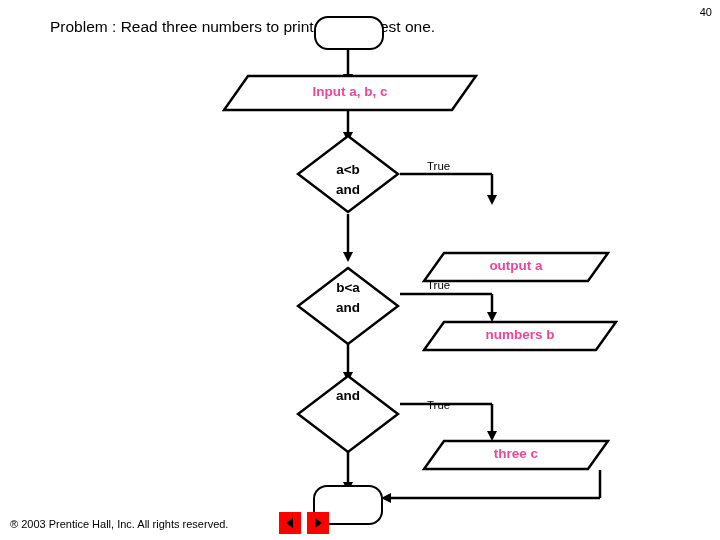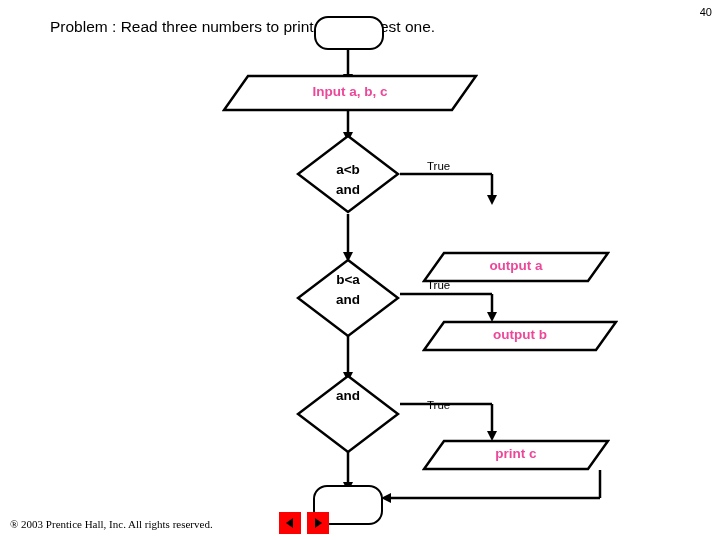--- a/index.html
+++ b/index.html
@@ -38,21 +38,21 @@
     white-space: nowrap;
     font-family: "Liberation Sans", sans-serif;
   }
 
   
   .footer {
     left: 10px;
     top: 518px;
     font-size: 11px;
     color: #000;
-    font-family: Liberation Serif, serif;
+    font-family: Liberation Sans, sans-serif;
     white-space: nowrap;
   }
 
   
   .term-box {
     border: 2.5px solid #000;
     background: #fff;
     box-sizing: border-box;
     border-radius: 14px;
   }
@@ -163,53 +163,53 @@
   </div>
   <div class="abs true-label" style="left:427px; top:160px;">True</div>
 
   <div class="par" style="left:422px; top:203px; width:188px; height:32px;margin-top:48px;">
     <svg width="188" height="32" viewBox="0 0 188 32">
       <polygon points="22,2 186,2 166,30 2,30" fill="#ffffff" stroke="#000000" stroke-width="2.5"></polygon>
     </svg>
     <div class="par-label" style="top:7px;">output a</div>
   </div>
 
-  <div class="diamond-wrap" style="left:296px; top:258px; width:104px; height:80px;">
+  <div class="diamond-wrap" style="left:296px; top:266px; width:104px; height:80px;">
     <svg width="104" height="80" viewBox="0 0 104 80">
       <polygon points="52,2 102,40 52,78 2,40" fill="#ffffff" stroke="#000000" stroke-width="2.5"></polygon>
     </svg>
     <div class="diamond-label" style="top:12px;">
       <span style="display:block;">b&lt;a</span>
       <span style="display:block;">and</span>
     </div>
   </div>
   <div class="abs true-label" style="left:427px; top:279px;">True</div>
 
   <div class="par" style="left:422px; top:320px; width:196px; height:32px;">
     <svg width="196" height="32" viewBox="0 0 196 32">
       <polygon points="22,2 194,2 174,30 2,30" fill="#ffffff" stroke="#000000" stroke-width="2.5"></polygon>
     </svg>
-    <div class="par-label" style="top:7px;">output b</div>
+    <div class="par-label" style="top:7px;">numbers b</div>
   </div>
 
   <div class="diamond-wrap" style="left:296px; top:374px; width:104px; height:80px;">
     <svg width="104" height="80" viewBox="0 0 104 80">
       <polygon points="52,2 102,40 52,78 2,40" fill="#ffffff" stroke="#000000" stroke-width="2.5"></polygon>
     </svg>
     <div class="diamond-label" style="top:12px;">
       <span style="display:block;">and</span>
     </div>
   </div>
   <div class="abs true-label" style="left:427px; top:399px;">True</div>
 
   <div class="par" style="left:422px; top:439px; width:188px; height:32px;">
     <svg width="188" height="32" viewBox="0 0 188 32">
       <polygon points="22,2 186,2 166,30 2,30" fill="#ffffff" stroke="#000000" stroke-width="2.5"></polygon>
     </svg>
-    <div class="par-label" style="top:7px;">print c</div>
+    <div class="par-label" style="top:7px;">three c</div>
   </div>
 
   <div class="abs term-box" style="left:313px; top:485px; width:70px; height:40px;">
     <span style="display:block;text-align:center;line-height:36px;font-size:13px;font-weight:bold;"></span>
   </div>
 
   <div class="abs footer">® 2003 Prentice Hall, Inc.  All rights reserved.</div>
 
   <div class="abs nav-btn" style="left:279px; top:512px;">
     <svg width="12" height="12" viewBox="0 0 12 12">

